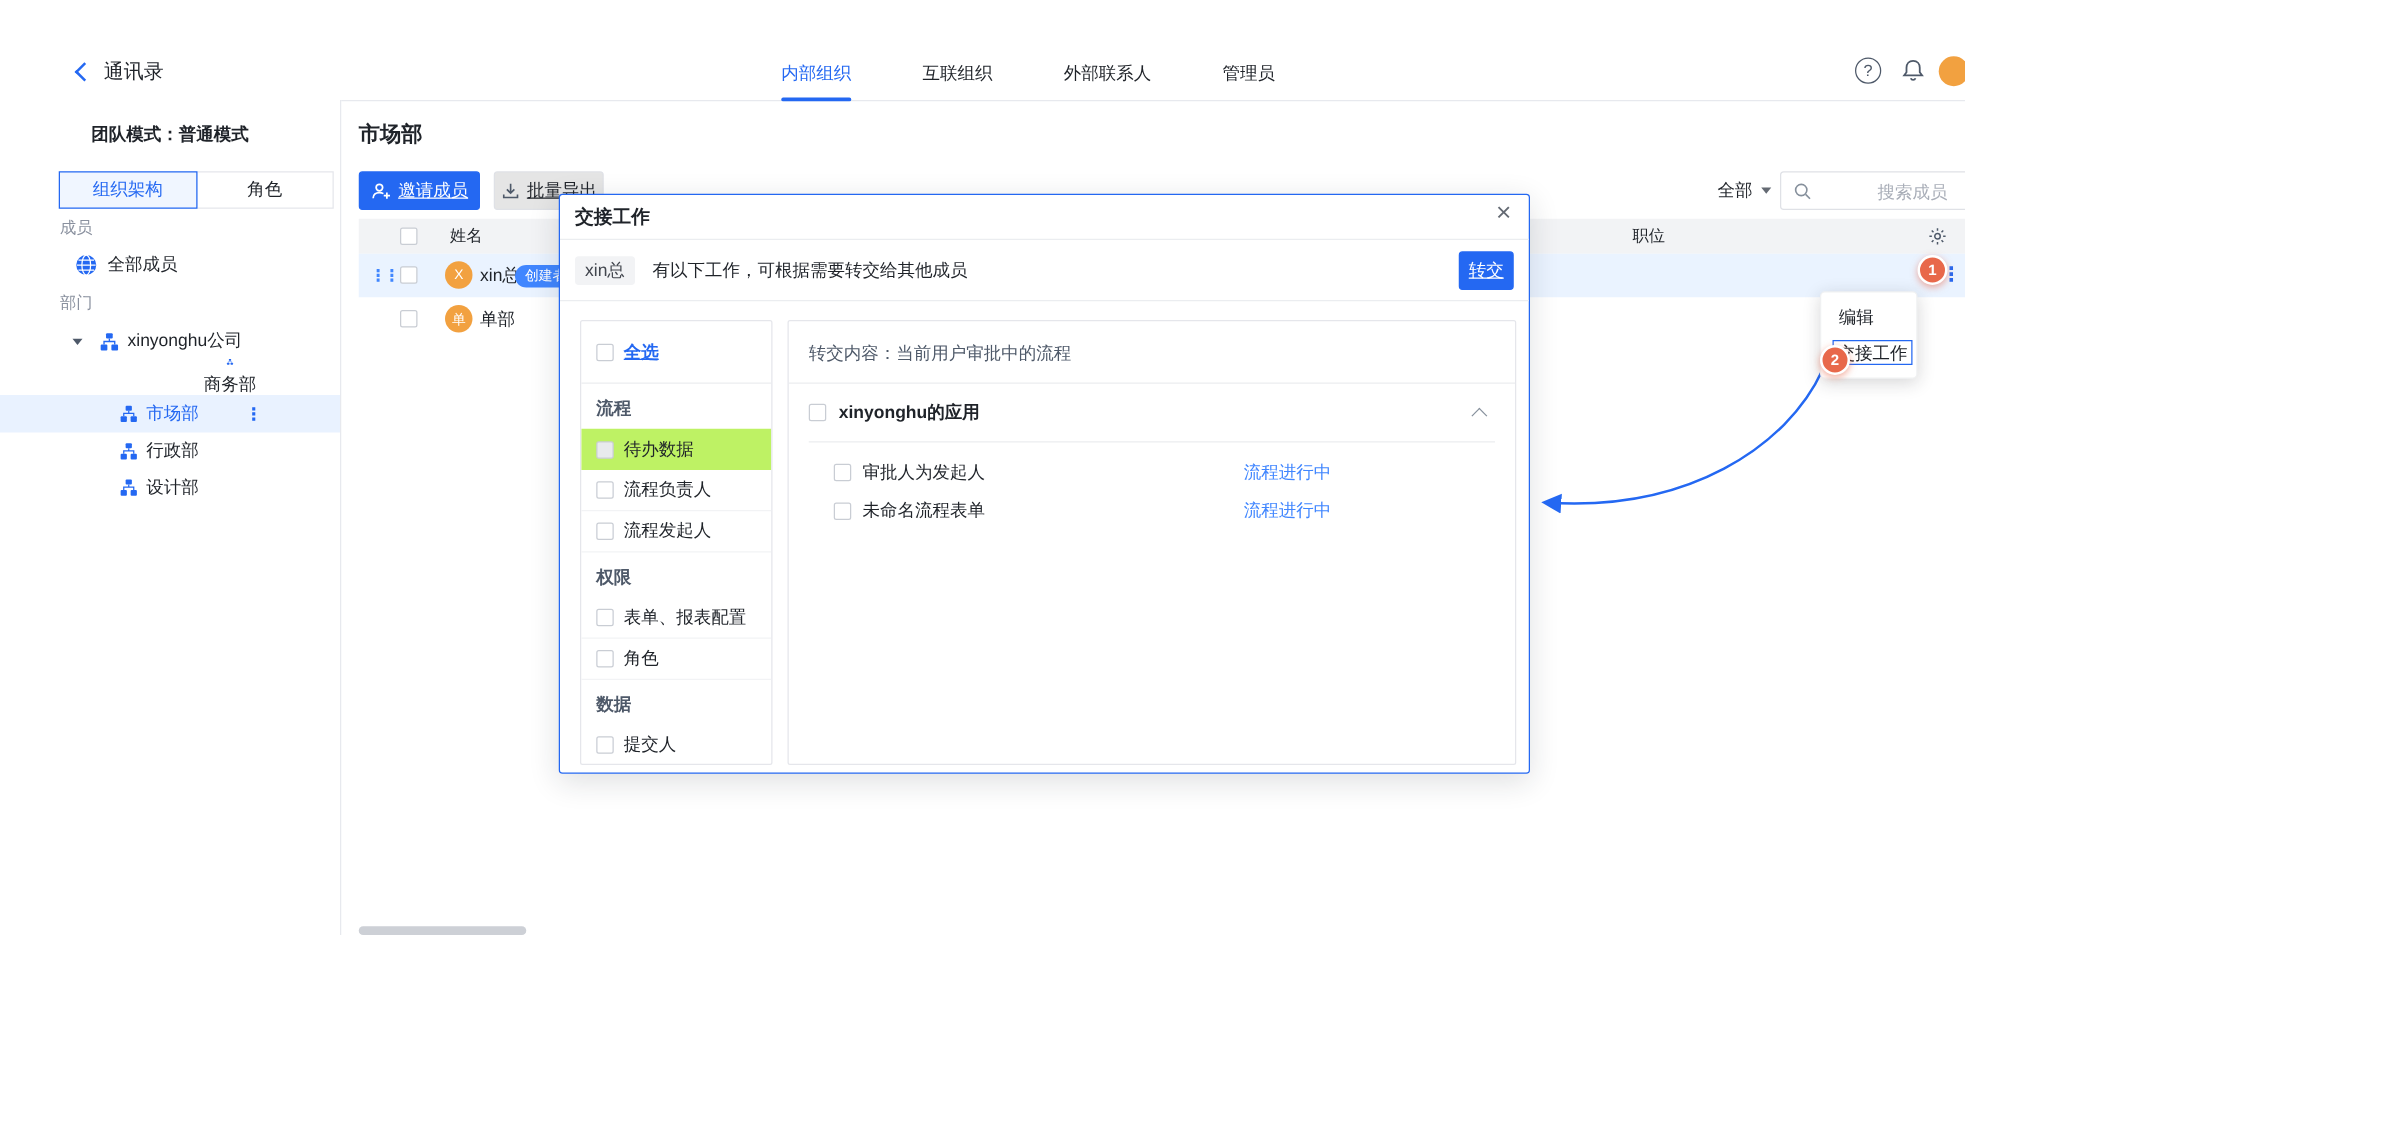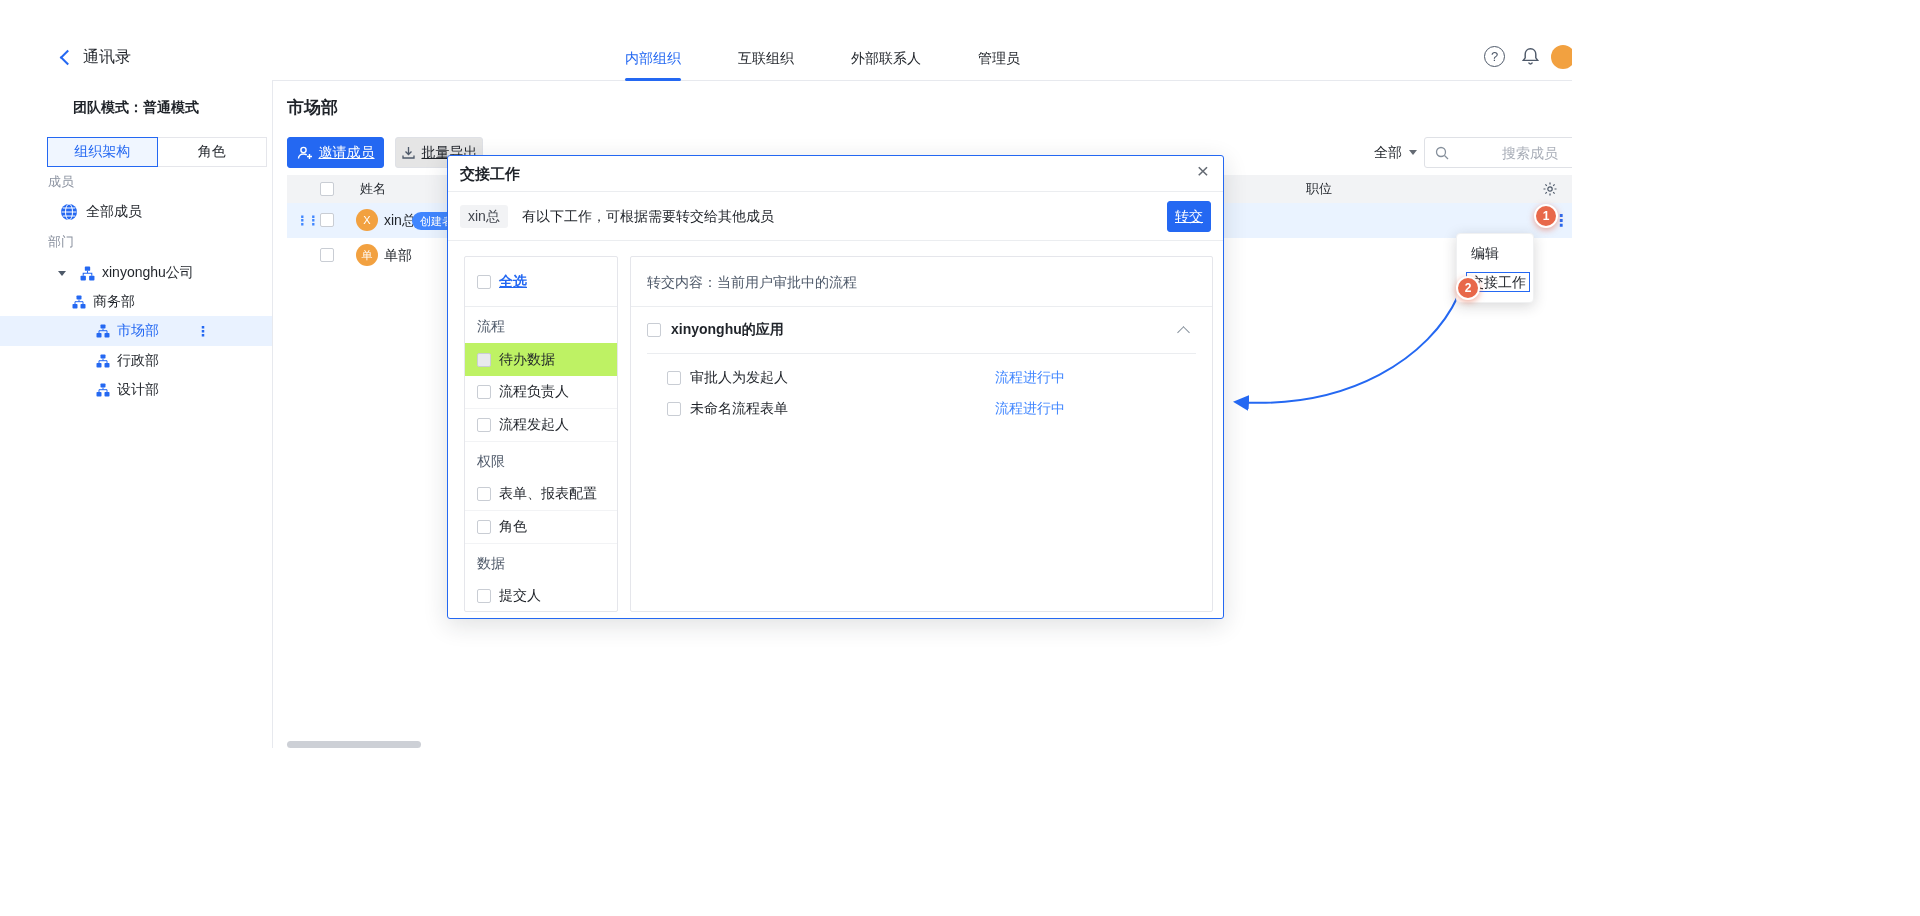--- a/index.html
+++ b/index.html
@@ -60,21 +60,21 @@
   .modal-close{position:absolute;right:14px;top:3px;font-size:21px;color:#646a73;cursor:pointer;}
   .modal-sub{position:absolute;left:0;top:36px;width:100%;height:49px;border-bottom:1px solid #ebedf0;box-sizing:border-box;}
   .subject-tag{position:absolute;left:12px;top:13px;height:23px;line-height:23px;padding:0 8px;background:#f2f3f5;border-radius:3px;font-size:14px;color:#42464e;}
   .sub-desc{position:absolute;left:74px;top:0;line-height:49px;font-size:14px;color:#1f2329;}
   .btn-transfer{position:absolute;right:12px;top:9px;width:44px;height:31px;}
   .panel{position:absolute;top:100px;height:356px;border:1px solid #e5e6eb;border-radius:2px;box-sizing:border-box;overflow:hidden;background:#fff;}
   .panel-left{left:16px;width:154px;}
   .panel-right{left:182px;width:583px;}
   .selall{height:50px;display:flex;align-items:center;gap:8px;padding-left:12px;border-bottom:1px solid #ebedf0;box-sizing:border-box;}
   .selall-txt{color:#2468f2;font-size:14px;font-weight:bold;text-decoration:underline;cursor:pointer;}
-  .grp-label{padding:11px 0 7px 12px;font-size:14px;color:#4e5969;}
+  .grp-label{padding:11px 0 7px 12px;font-size:14px;color:#4e5969;font-weight:bold;}
   .scope-item{height:33px;display:flex;align-items:center;gap:8px;padding-left:12px;font-size:14px;color:#1f2329;border-bottom:1px solid #f2f3f5;box-sizing:border-box;cursor:pointer;}
   .scope-item.hl{background:#bef264;border-bottom:none;}
   .rp-header{height:50px;line-height:50px;padding-left:16px;font-size:14px;color:#4e5969;border-bottom:1px solid #ebedf0;box-sizing:border-box;}
   .rp-group{height:46px;display:flex;align-items:center;gap:10px;padding:0 24px 0 16px;box-sizing:border-box;justify-content:flex-end;}
   .rp-group-title{font-size:14px;font-weight:bold;color:#1f2329;}
   .chev-up{width:8px;height:8px;border-top:1.6px solid #86909c;border-right:1.6px solid #86909c;transform:rotate(-45deg);margin-left:auto;margin-top:4px;cursor:pointer;}
   .hr-inset{height:1px;background:#ebedf0;margin:0 16px;}
   .rp-item{position:relative;height:31px;display:flex;align-items:center;gap:9px;padding-left:36px;font-size:14px;color:#1f2329;}
   .rp-status{position:absolute;left:364px;font-size:14px;color:#4086ff;}
 
@@ -149,21 +149,21 @@
         <span class="caret-down"></span>
         <svg width="15" height="15" viewBox="0 0 14 14">
           <rect x="4.5" y="0.5" width="5" height="4" rx="0.8" fill="#2468f2"></rect>
           <rect x="0.5" y="9" width="5" height="4.5" rx="0.8" fill="#2468f2"></rect>
           <rect x="8.5" y="9" width="5" height="4.5" rx="0.8" fill="#2468f2"></rect>
           <path d="M7 4.5v2.2M3 9V6.7h8V9" stroke="#2468f2" fill="none"></path>
         </svg>
         <span>xinyonghu公司</span>
       </div>
 
-      <div class="side-row" style="top:207px;padding-left:72px;gap:7px;">
+      <div class="side-row" style="top:207px;padding-left:96px;gap:7px;flex-direction:column;">
         <svg width="14" height="14" viewBox="0 0 14 14">
           <rect x="4.5" y="0.5" width="5" height="4" rx="0.8" fill="#2468f2"></rect>
             <rect x="0.5" y="9" width="5" height="4.5" rx="0.8" fill="#2468f2"></rect>
             <rect x="8.5" y="9" width="5" height="4.5" rx="0.8" fill="#2468f2"></rect>
             <path d="M7 4.5v2.2M3 9V6.7h8V9" stroke="#2468f2" fill="none"></path>
         </svg>
         <span>商务部</span>
       </div>
 
       <div class="side-row selected" style="top:236px;padding-left:96px;gap:7px;">

